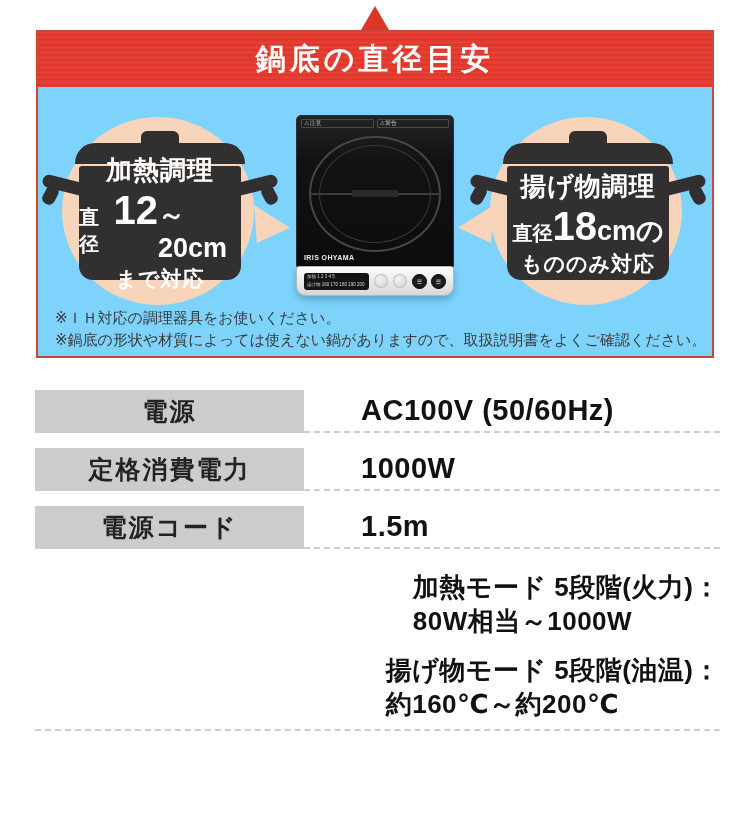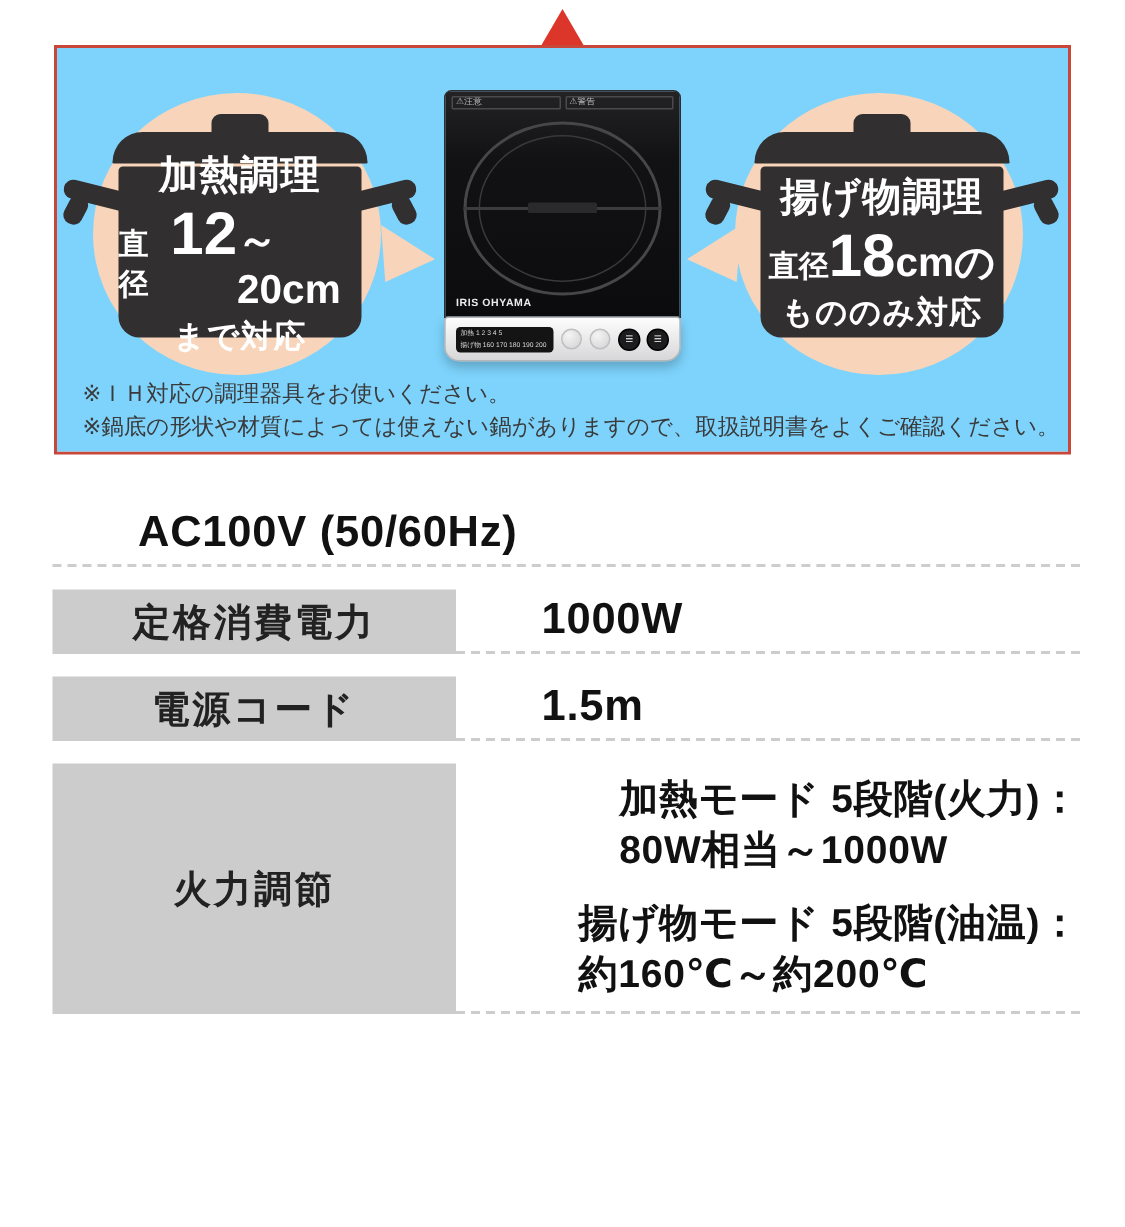--- a/index.html
+++ b/index.html
@@ -96,20 +96,23 @@
   .spec-row.r-tall .spec-value { flex-direction:column; align-items:flex-end; justify-content:center;
     gap:15px; font-size:26px; line-height:1.3; }
   .vgroup { display:block; }
 </style>
 </head>
 <body>
 
 <div class="pointer"></div>
 
 <div class="guide-box">
+  <div class="guide-header">
+    <span class="guide-title">鍋底の直径目安</span>
+  </div>
   <div class="guide-content">
 
     <div class="bubble left"></div>
     <div class="tail left"></div>
     <div class="bubble right"></div>
     <div class="tail right"></div>
 
     <div class="pot left">
       <div class="knob"></div>
       <div class="lid"></div>
@@ -175,32 +178,32 @@
 
     <div class="notes">
       <div>※ＩＨ対応の調理器具をお使いください。</div>
       <div>※鍋底の形状や材質によっては使えない鍋がありますので、取扱説明書をよくご確認ください。</div>
     </div>
   </div>
 </div>
 
 <div class="spec-table">
   <div class="spec-row r-small">
+    <div class="spec-label">電源</div>
     <div class="spec-value">AC100V (50/60Hz)</div>
   </div>
   <div class="spec-row r-small">
     <div class="spec-label">定格消費電力</div>
     <div class="spec-value">1000W</div>
   </div>
   <div class="spec-row r-small">
     <div class="spec-label">電源コード</div>
     <div class="spec-value">1.5m</div>
   </div>
   <div class="spec-row r-tall">
-    <div class="spec-label">火力調節</div>
     <div class="spec-value">
       <div class="vgroup">
         <div>加熱モード 5段階(火力)：</div>
         <div>80W相当～1000W</div>
       </div>
       <div class="vgroup">
         <div>揚げ物モード 5段階(油温)：</div>
         <div>約160℃～約200℃</div>
       </div>
     </div>

